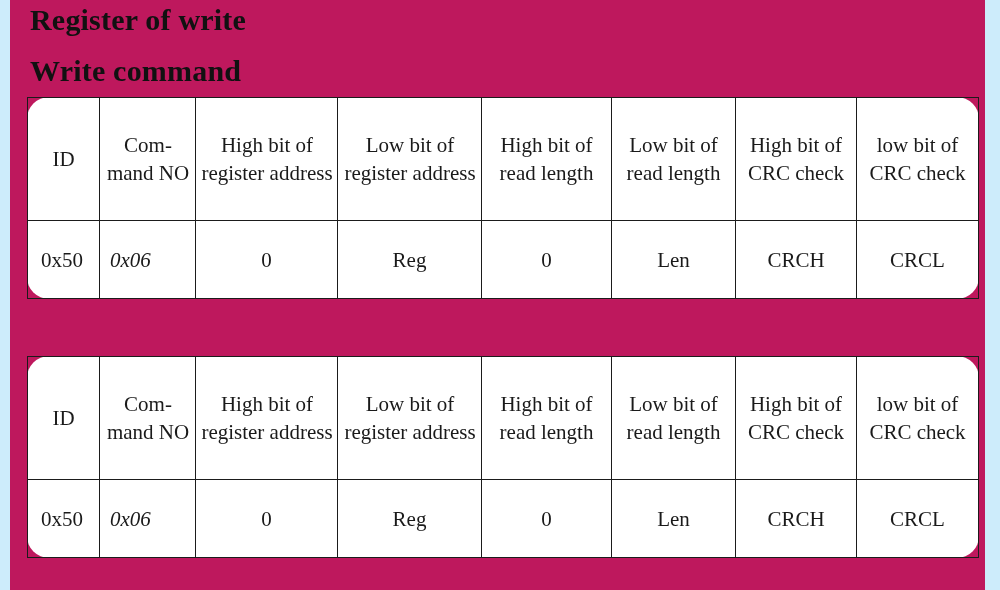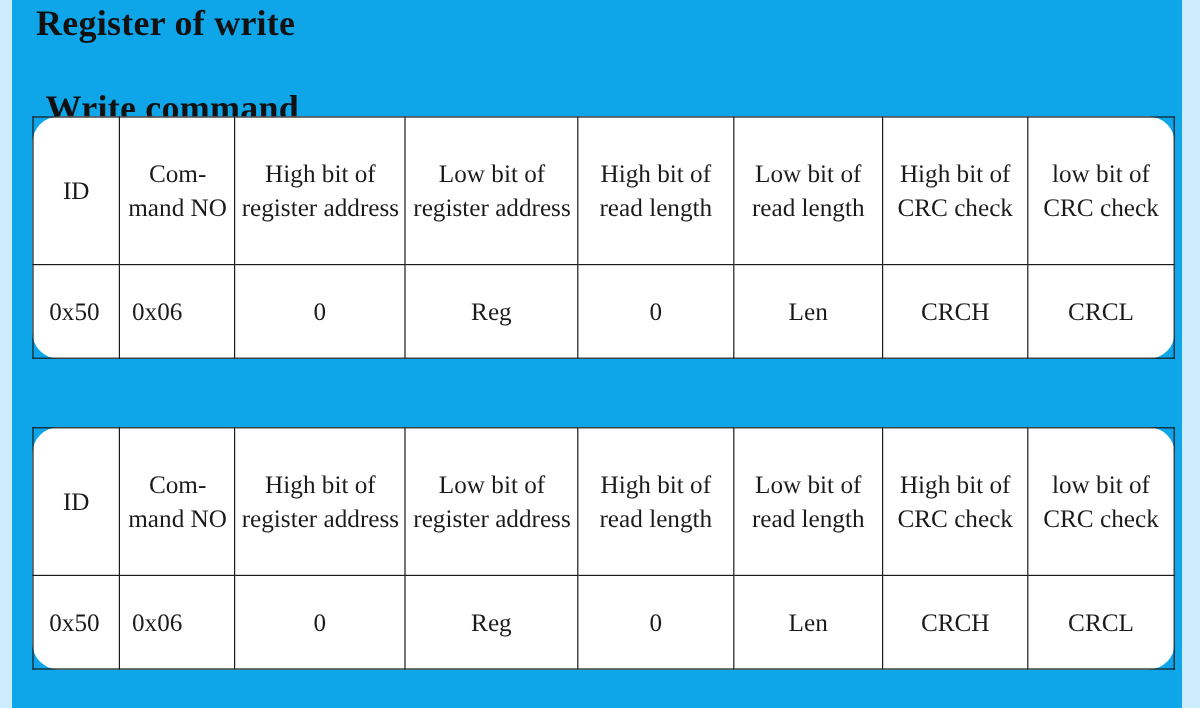--- a/index.html
+++ b/index.html
@@ -35,21 +35,21 @@
     height: 6px;
     background: #f2fafe;
   }
 
   .page {
     position: absolute;
     left: 10px;
     top: 0;
     right: 15px;
     bottom: 0;
-    background: #0ea5e9;
+    background: #be185d;
   }
 
   
   h1.doc-heading,
   h2.section-heading {
     margin: 0;
     padding: 0;
     font-weight: bold;
     font-family: "Liberation Serif", "DejaVu Serif", serif;
     color: #111111;
@@ -58,25 +58,24 @@
   }
   h1.doc-heading {
     position: absolute;
     left: 20px;
     top: 2px;
     font-size: 30px;
     line-height: 36px;
   }
   h2.section-heading.write-cmd {
     position: absolute;
-    left: 28px;
+    left: 20px;
     top: 53px;
     font-size: 30px;
     line-height: 36px;
-    margin-top: 20px;
   }
   h2.section-heading.module-reply {
     position: absolute;
     left: 20px;
     top: 308px;
     font-size: 30px;
     line-height: 36px;
   }
 
   
@@ -115,20 +114,21 @@
     padding: 2px 3px;
   }
   
   table.packet-table tbody td.col-id {
     text-align: center;
     padding-left: 0px;
   }
   table.packet-table tbody td.col-cmd {
     text-align: left;
     padding-left: 10px;
+    font-style: italic;
   }
   table.packet-table thead th.col-cmd,
   table.packet-table thead th.col-reg-hi,
   table.packet-table thead th.col-reg-lo {
     padding-left: 4px;
   }
 
   
   col.c-id       { width: 72px; }
   col.c-cmd      { width: 96px; }

